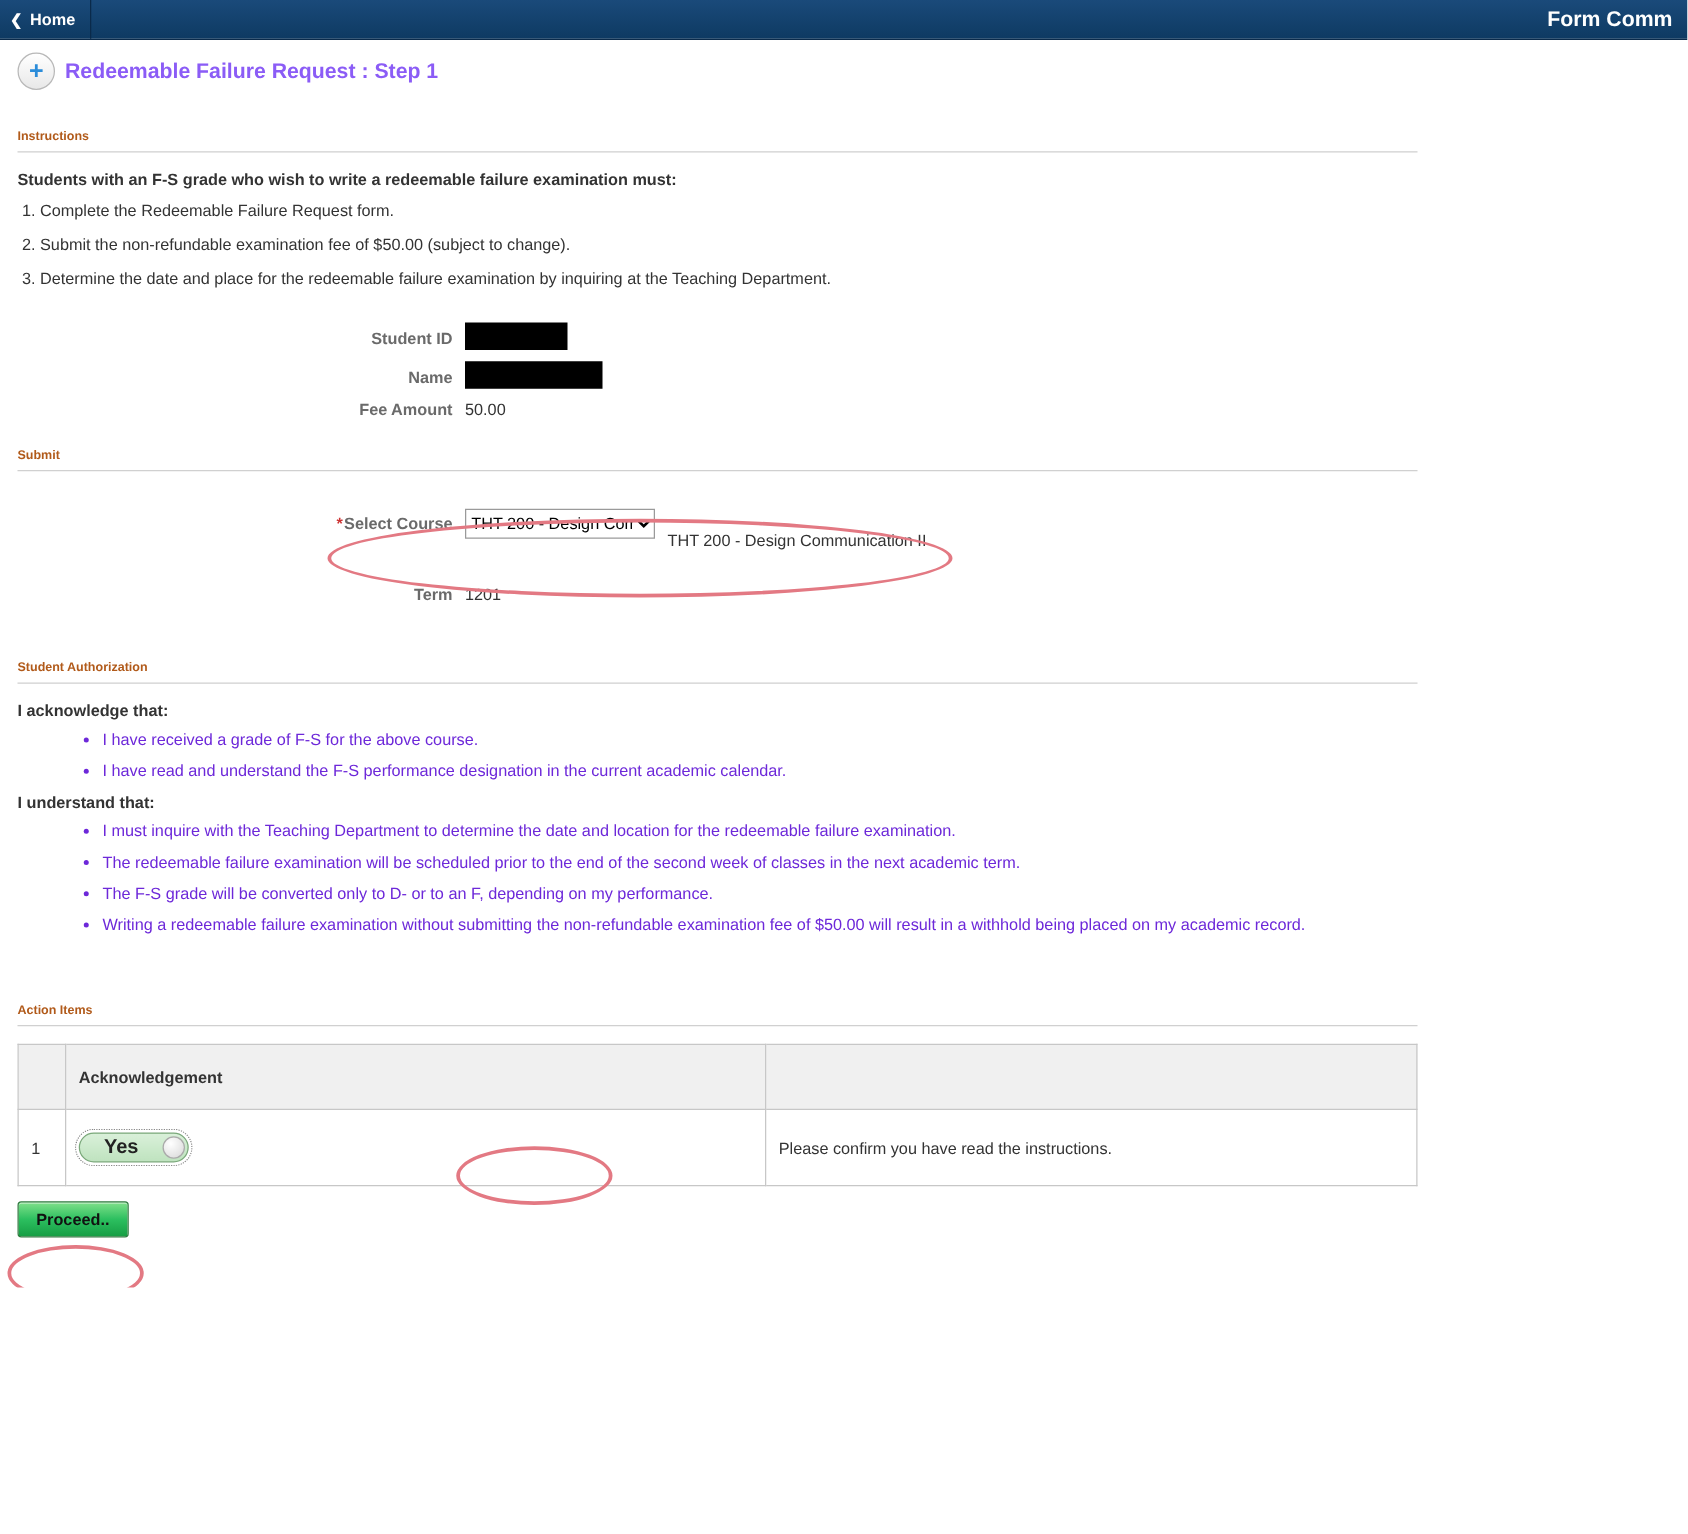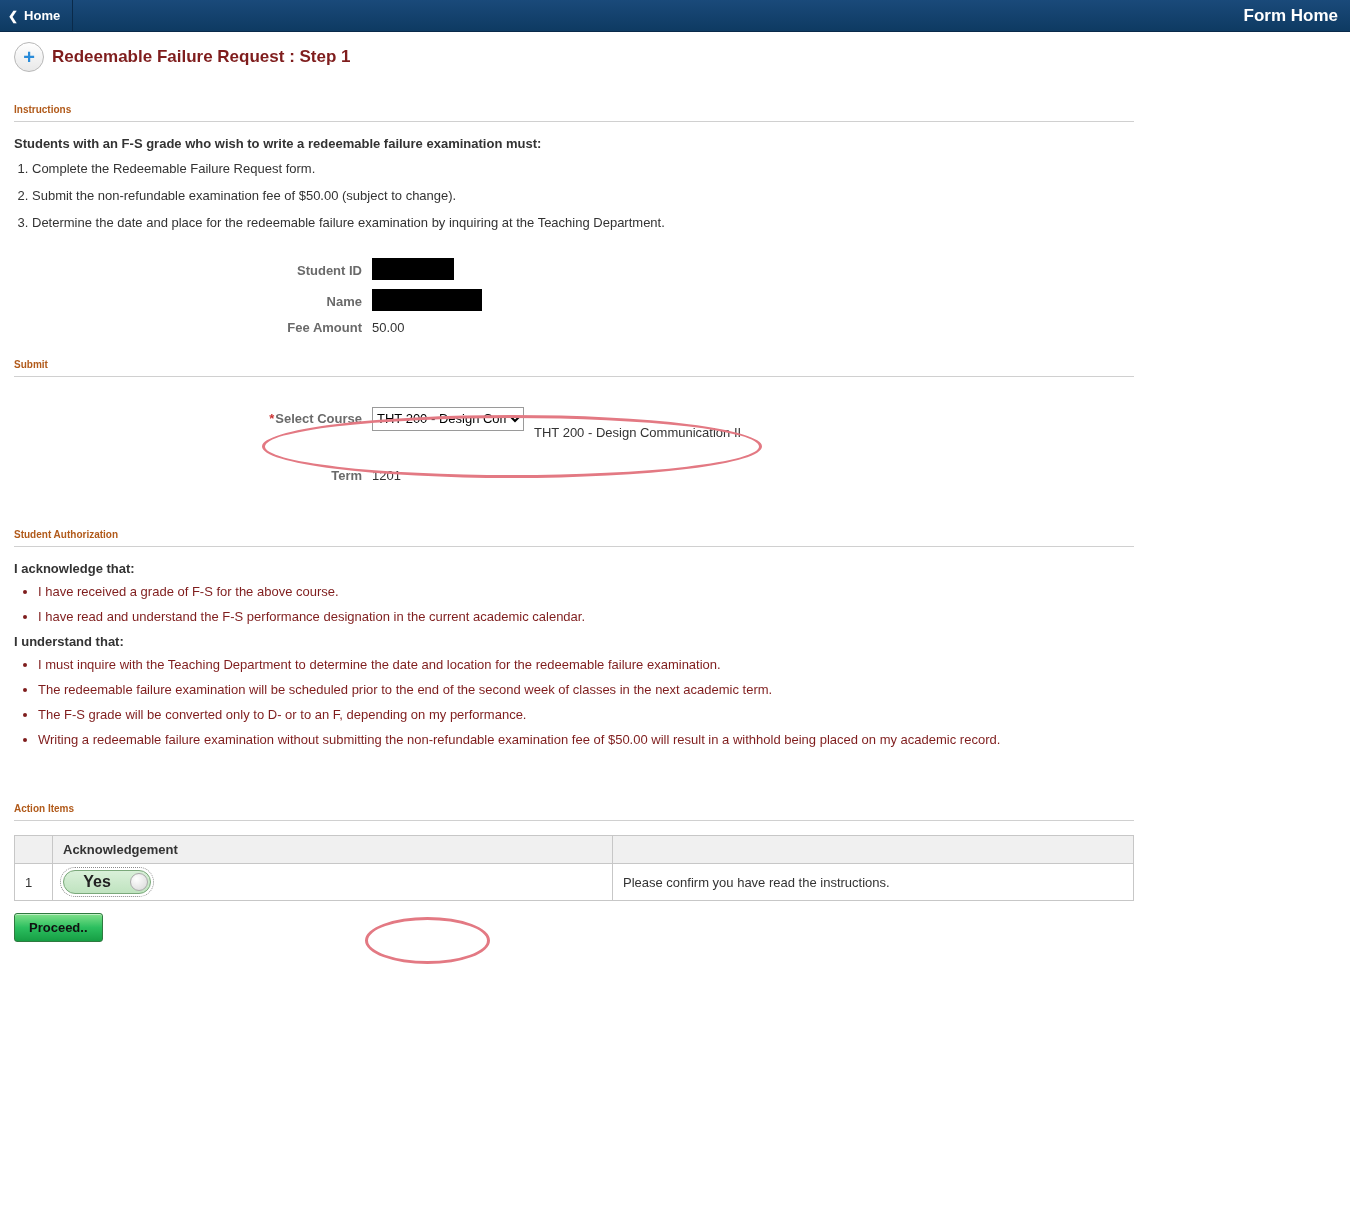--- a/index.html
+++ b/index.html
@@ -46,21 +46,21 @@
     border: 1px solid #b8b8b8;
     border-radius: 50%;
     background: linear-gradient(to bottom, #fff, #e8e8e8);
     display: flex; align-items: center; justify-content: center;
     margin-right: 8px;
     color: #2b8cd9;
     font-size: 20px;
     font-weight: bold;
     line-height: 1;
   }
-  .page-title { color: #7f1d1d; font-size: 17px; font-weight: bold; }
+  .page-title { color: #8b5cf6; font-size: 17px; font-weight: bold; }
   .section-title {
     color: #b15a1a;
     font-weight: bold;
     font-size: 10px;
     padding-bottom: 6px;
     border-bottom: 1px solid #d0d0d0;
     margin-bottom: 14px;
     margin-top: 24px;
   }
   .intro-bold { font-weight: bold; margin-bottom: 10px; }
@@ -95,30 +95,30 @@
     border: 3px solid #e37983;
     border-radius: 50%;
     pointer-events: none;
   }
   .ell-1 { left: 262px; top: 415px; width: 500px; height: 63px; }
   .ell-2 { left: 365px; top: 917px; width: 125px; height: 47px; }
   .ell-3 { left: 6px;  top: 996px; width: 109px; height: 45px; }
   .rel-wrap { position: relative; }
   .ack-head { font-weight: bold; margin: 10px 0 8px 0; }
   ul.bul { list-style: disc; padding-left: 24px; margin: 0; }
-  ul.bul li { margin-bottom: 10px; color: #7f1d1d; }
+  ul.bul li { margin-bottom: 10px; color: #6d28d9; margin-left: 44px; }
   .table {
     width: 100%;
     border: 1px solid #c7c7c7;
     border-collapse: collapse;
     margin-top: 10px;
   }
   .table th, .table td {
     border: 1px solid #c7c7c7;
-    padding: 6px 10px;
+    padding: 18px 10px;
     text-align: left;
     font-size: 13px;
   }
   .table thead th {
     background: #f0f0f0;
     font-weight: bold;
   }
   .th-ack { text-align: center; width: 300px; }
   .td-num { width: 38px; }
   .td-toggle { text-align: center; width: 560px; }
@@ -167,21 +167,21 @@
 </head>
 <body>
 
 <div class="rel-wrap">
 
   <div class="header">
     <div class="home-btn">
       <span class="chev">❮</span>
       <span>Home</span>
     </div>
-    <div class="header-title">Form Home</div>
+    <div class="header-title">Form Comm</div>
   </div>
 
   <div class="content">
 
     <div class="title-row">
       <div class="plus-circle">+</div>
       <div class="page-title">Redeemable Failure Request :  Step 1</div>
     </div>
 
     <div class="section-title">Instructions</div>

